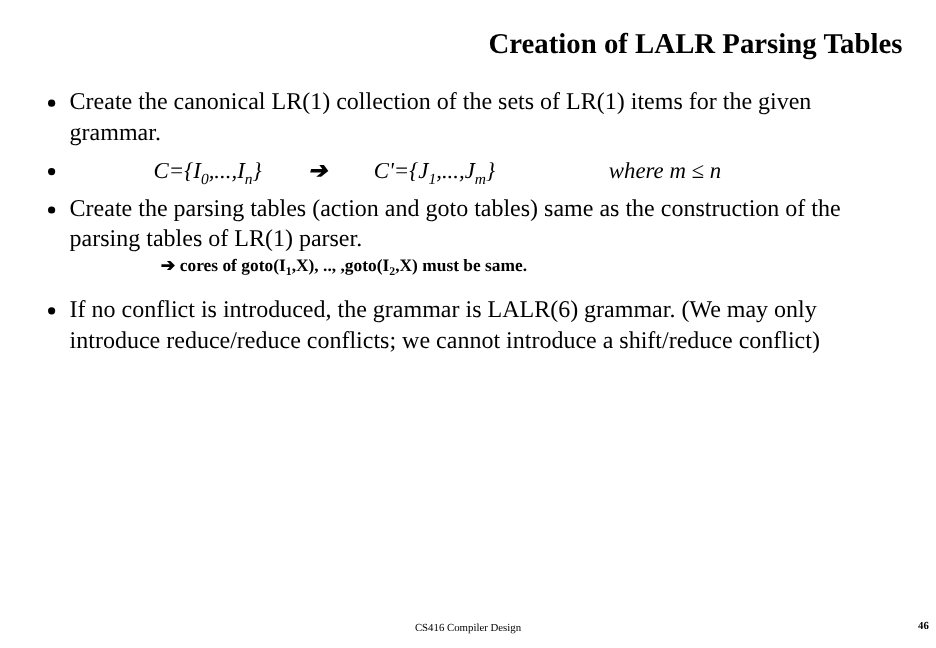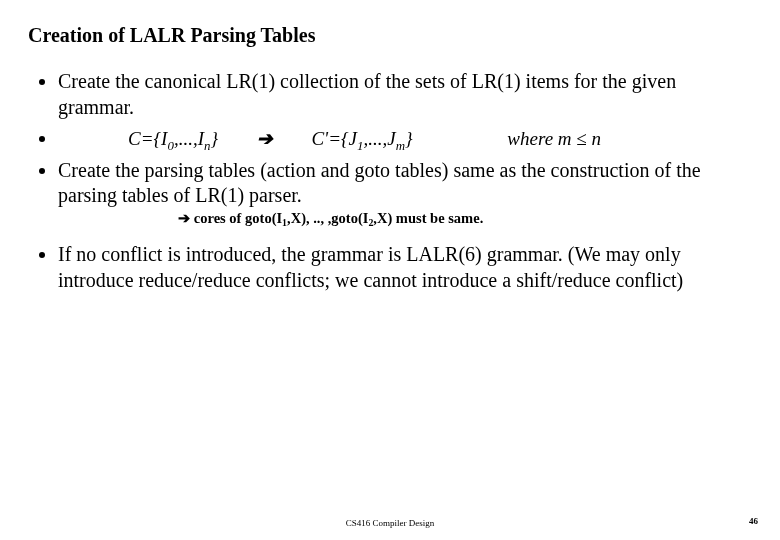--- a/index.html
+++ b/index.html
@@ -13,22 +13,22 @@
     overflow: hidden;
   }
   .slide {
     box-sizing: border-box;
     width: 780px;
     height: 540px;
     padding: 18px 28px 0 28px;
     position: relative;
   }
   h1.title {
-    text-align: left;
-    font-size: 20px;
+    text-align: right;
+    font-size: 24px;
     font-weight: bold;
     margin: 6px 0 22px 0;
   }
   ul.top {
     list-style: disc;
     margin: 0;
     padding-left: 30px;
     font-size: 20px;
     line-height: 1.28;
   }
@@ -45,21 +45,21 @@
     list-style: none;
     margin: 6px 0 0 0;
     padding-left: 18px;
     font-size: 14.5px;
     line-height: 1.35;
   }
   ul.sub > li::before {
     content: "– ";
   }
   .subcores {
-    margin-left: 120px;
+    margin-left: 76px;
     font-size: 14.5px;
     line-height: 1.35;
   }
   sub {
     font-size: 0.68em;
     line-height: 0;
     vertical-align: baseline;
     position: relative;
     top: 0.35em;
   }
@@ -71,21 +71,21 @@
     position: absolute;
     bottom: 12px;
     left: 0;
     width: 100%;
     text-align: center;
     font-size: 9px;
   }
   .pagenum {
     position: absolute;
     bottom: 14px;
-    right: 22px;
+    right: 6px;
     font-size: 9px;
     font-weight: bold;
   }
   .gap { display:inline-block; width: 34px; }
   .gap2 { display:inline-block; width: 90px; }
 </style>
 </head>
 <body>
 
 <div class="slide">

